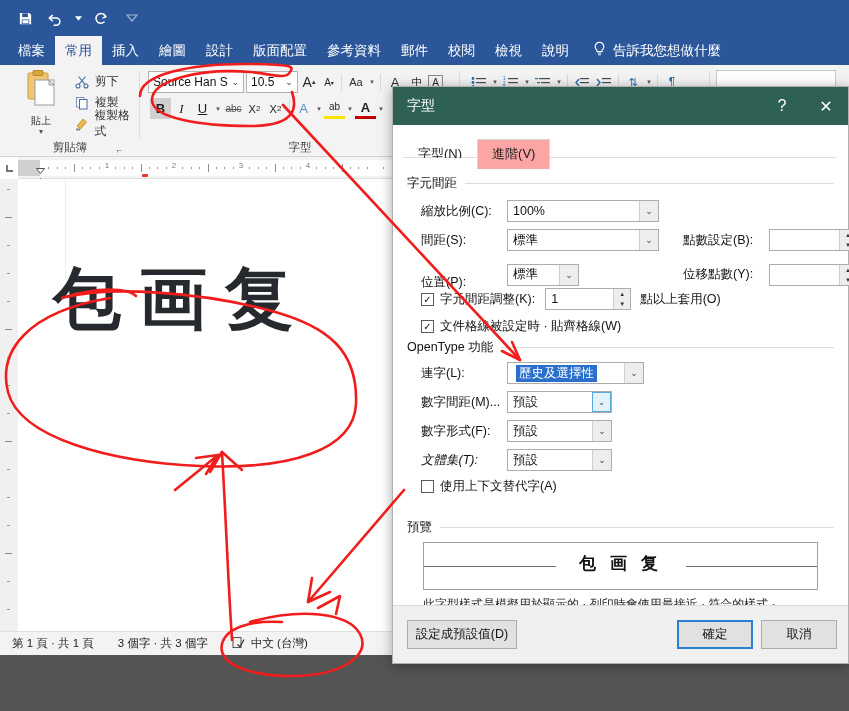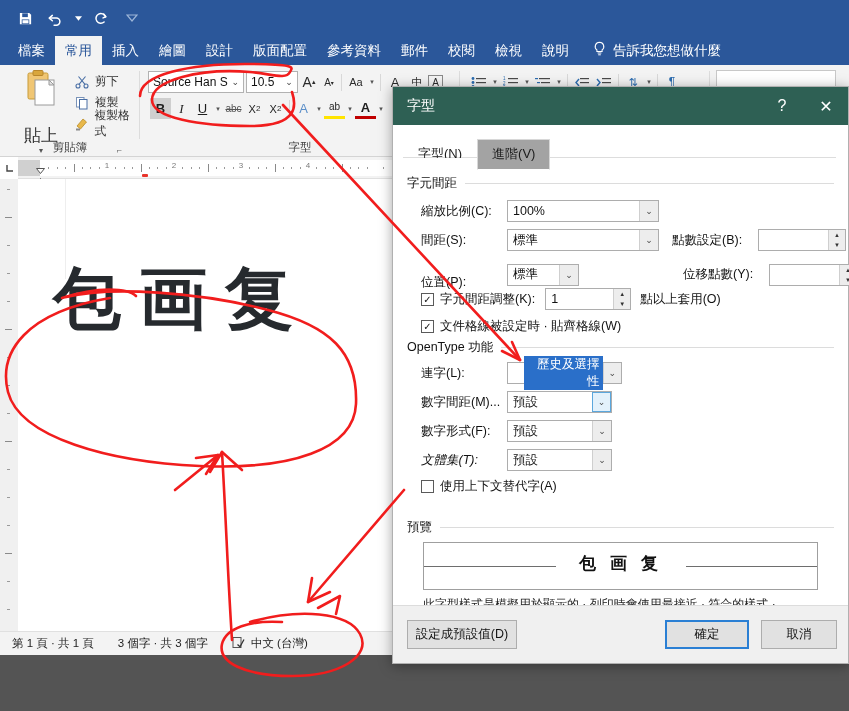--- a/index.html
+++ b/index.html
@@ -52,21 +52,21 @@
     position:absolute; bottom:2px; width:100%; text-align:center;
     font-size:11.5px; color:#444;
   }
   .grp .sep {
     position:absolute; right:0; top:6px; bottom:18px; width:1px; background:#dcdcdc;
   }
   
   #grp-clipboard { left:0; width:140px; }
   .paste-btn { position:absolute; left:14px; top:4px; width:54px; text-align:center; }
   .paste-icon { width:36px; height:40px; margin:0 auto; position:relative; }
-  .paste-label { font-size:17px; color:#333; margin-top:15px; }
+  .paste-label { font-size:10px; color:#333; margin-top:5px; }
   .paste-caret { font-size:8px; color:#555; line-height:7px; }
   .cb-items { position:absolute; left:74px; top:6px; }
   .cb-item { display:flex; align-items:center; gap:5px; height:21px; font-size:11.8px; color:#333; }
   .cb-item .ic { width:16px; height:16px; display:flex; align-items:center; justify-content:center; }
   .dlglaunch { position:absolute; right:4px; bottom:2px; font-size:9px; color:#666; }
 
   
   #grp-font { left:140px; width:320px; }
   .fontrow1 { position:absolute; left:8px; top:6px; display:flex; align-items:center; gap:0; }
   .fontbox {
@@ -153,21 +153,21 @@
     height:38px; background:#2e6054; display:flex; align-items:center;
     color:#fff; font-size:14px; padding-left:14px;
   }
   .dlg-title .sp { margin-left:auto; display:flex; align-items:center; }
   .dlg-btn-t { width:44px; height:38px; display:flex; align-items:center; justify-content:center;
                color:#fff; font-size:16px; }
   .dlg-body { position:absolute; left:0; top:38px; width:455px; height:538px; background:#fff; }
 
   .dlg-tabs { position:absolute; left:10px; top:18px; display:flex; align-items:flex-end; height:27px; }
   .dtab { font-size:13px; color:#1b1b1b; padding:5px 14px 6px; border:1px solid transparent; }
-  .dtab.active { background:#a3a3a3; border:1px solid #d8d8d8; border-bottom-color:#fff; position:relative; z-index:2;text-align:center; }
+  .dtab.active { background:#fca5a5; border:1px solid #d8d8d8; border-bottom-color:#fff; position:relative; z-index:2;text-align:center; }
   .dlg-tabline { position:absolute; left:10px; top:32px; right:12px; height:1px; background:#ddd; }
 
   .dlg-content { position:absolute; left:0; top:33px; width:455px; height:466px; background:#fff; }
 
   .grpbox { position:absolute; }
   .grpbox .gtitle {
     position:absolute; left:0; top:-9px; background:#fff; padding-right:8px;
     font-size:12.5px; color:#111;
   }
   .grpline { position:absolute; left:0; right:0; top:-1px; height:1px; background:#dcdcdc; }
@@ -630,21 +630,21 @@
               <span class="cbtn">⌄</span>
             </span>
           </div>
 
           <div class="frow" style="left:14px; top:45px;">
             <span class="flabel" style="width:86px;">間距(S):</span>
             <span class="combo" style="width:152px;">
               <span>標準</span>
               <span class="cbtn">⌄</span>
             </span>
-            <span class="flabel" style="margin-left:13px; width:86px;">點數設定(B):</span>
+            <span class="flabel" style="margin-left:24px; width:86px;">點數設定(B):</span>
             <span class="spin">
               <span></span>
               <span class="sbtns">
                   <div>▲</div>
                   <div>▼</div>
                 </span>
             </span>
           </div>
 
           <div class="frow" style="left:14px; top:74px;">
@@ -681,21 +681,21 @@
             <span class="flabel">文件格線被設定時 · 貼齊格線(W)</span>
           </div>
         </div>
 
         <div class="grpbox" style="left:14px; top:190px; width:427px;">
           <div class="grpline"></div>
           <div class="gtitle">OpenType 功能</div>
 
           <div class="frow" style="left:14px; top:14px;">
             <span class="flabel" style="width:86px;">連字(L):</span>
-            <span class="combo" style="width:115px; padding-left:16px;text-align:right;">
+            <span class="combo" style="width:137px; padding-left:8px;text-align:right;">
               <span class="sel">歷史及選擇性</span>
               <span class="cbtn">⌄</span>
             </span>
           </div>
 
           <div class="frow" style="left:14px; top:43px;">
             <span class="flabel" style="width:86px;">數字間距(M)...</span>
             <span class="combo" style="width:105px;">
               <span>預設</span>
               <span class="cbtn hot">⌄</span>
@@ -731,21 +731,21 @@
             <div class="preview-line"></div>
             <div class="preview-text">包 画 复</div>
           </div>
           <div class="preview-note">此字型樣式是模擬用於顯示的 · 列印時會使用最接近 · 符合的樣式 ·</div>
         </div>
 
       </div>
 
       <div class="dlg-footer">
         <div class="dbtn" style="left:14px; width:110px;">設定成預設值(D)</div>
-        <div class="dbtn primary" style="left:272px; width:84px;">確定</div>
+        <div class="dbtn primary" style="left:284px; width:76px;">確定</div>
         <div class="dbtn" style="left:368px; width:76px;">取消</div>
       </div>
     </div>
   </div>
 
   <svg class="annot" viewBox="0 0 849 711">
     <g fill="none" stroke="#f11d1d" stroke-width="2.6" stroke-linecap="round" stroke-linejoin="round">
 
       <path d="M140 96 C140 74, 190 64, 245 64 C300 64, 292 68, 290 72 C286 80, 272 74, 250 72 C200 68, 152 80, 152 100 C152 118, 200 126, 250 126 C300 126, 296 104, 292 92"></path>
 

